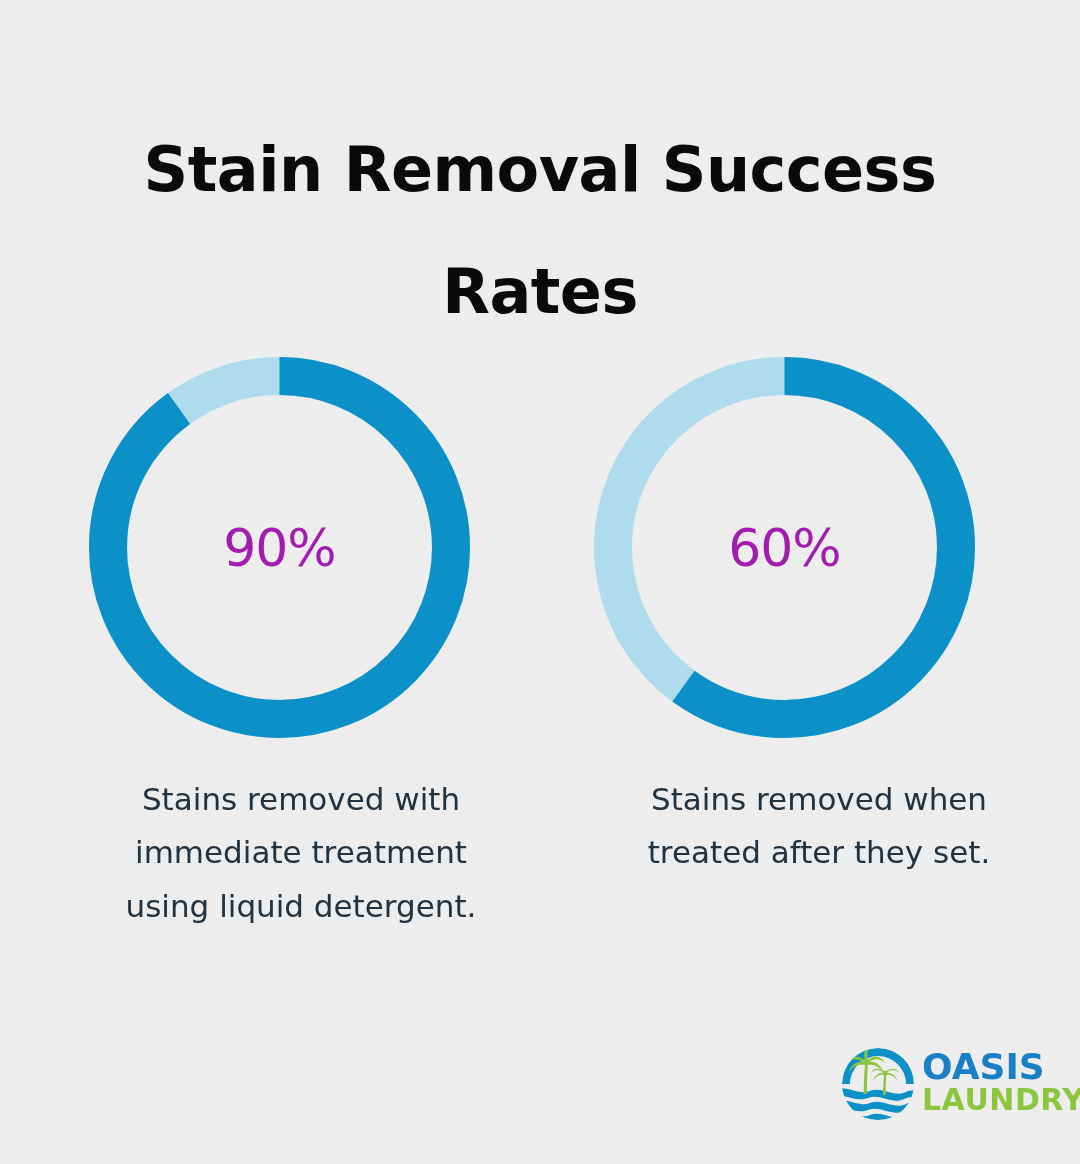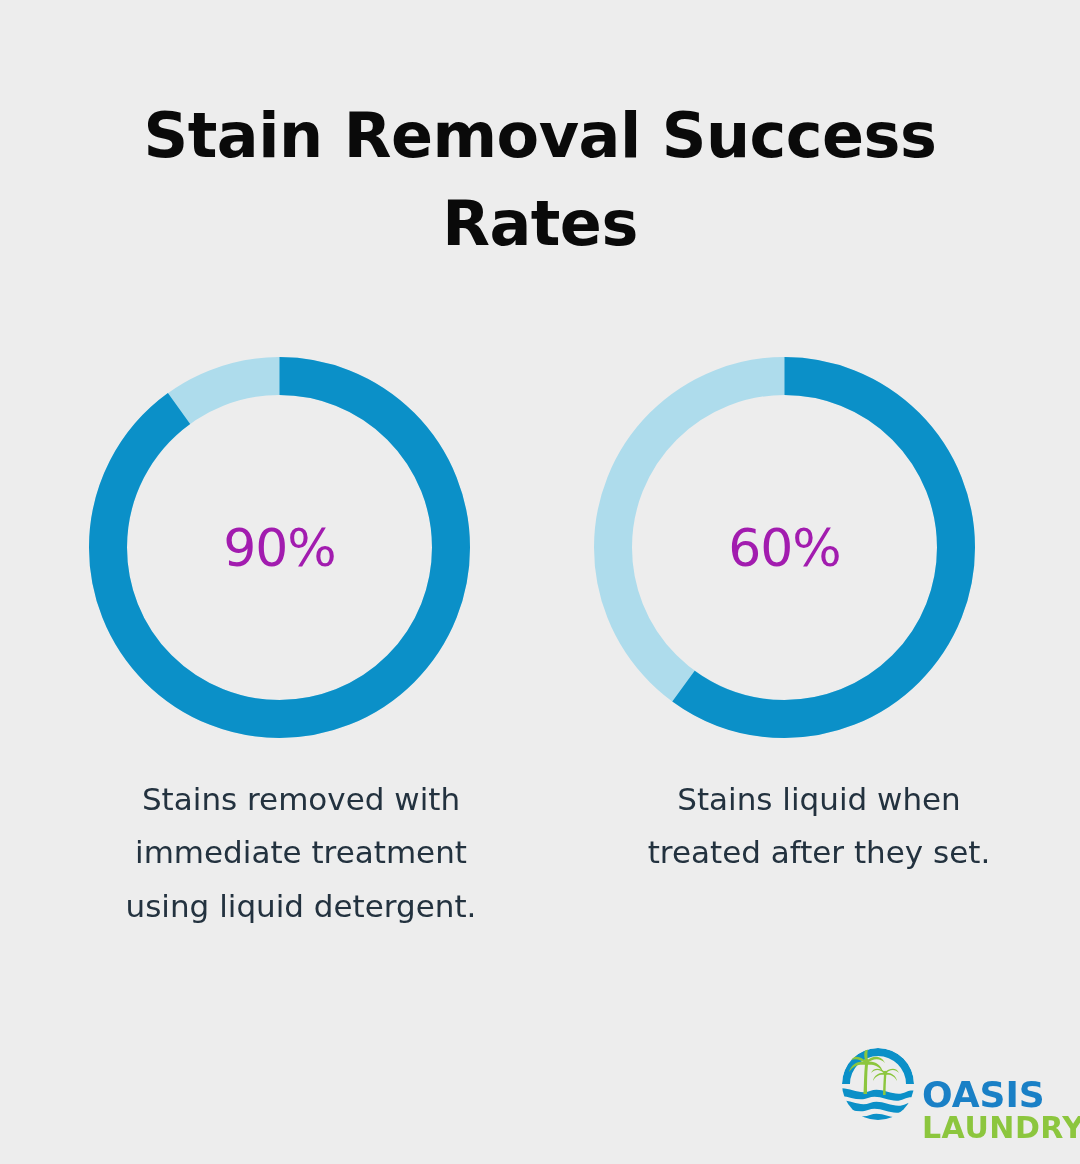--- a/index.html
+++ b/index.html
@@ -32,20 +32,21 @@
   }
   .title-line {
     display: block;
     font-family: "DejaVu Sans", sans-serif;
     font-weight: 700;
     font-size: 62px;
     line-height: 1.42;
     letter-spacing: -0.5px;
     color: #0a0a0a;
     white-space: nowrap;
+    margin-top: 34px;
   }
 
   
   .charts-row {
     position: absolute;
     top: 357px;
     left: 0;
     width: 1080px;
     height: 400px;
   }
@@ -126,21 +127,20 @@
   }
   .logo-oasis {
     display: block;
     font-family: "DejaVu Sans", sans-serif;
     font-weight: 700;
     font-size: 36px;
     line-height: 38px;
     letter-spacing: 0px;
     color: #1a80c6;
     white-space: nowrap;
-    margin-top: 28px;
   }
   .logo-laundry {
     display: block;
     font-family: "DejaVu Sans", sans-serif;
     font-weight: 700;
     font-size: 30px;
     line-height: 28px;
     letter-spacing: 0.5px;
     color: #8cc63e;
     white-space: nowrap;
@@ -176,21 +176,21 @@
 
   </div>
 
   <div class="captions-row">
     <div class="caption first">
       <span>Stains removed with</span><br>
       <span>immediate treatment</span><br>
       <span>using liquid detergent.</span>
     </div>
     <div class="caption second">
-      <span>Stains liquid when</span><br>
+      <span>Stains removed when</span><br>
       <span>treated after they set.</span>
     </div>
   </div>
 
   <div class="logo">
     <svg class="logo-mark" viewBox="0 0 80 80">
       <defs>
         <clipPath id="logoCircleClip">
           <circle cx="40" cy="40" r="36"></circle>
         </clipPath>

